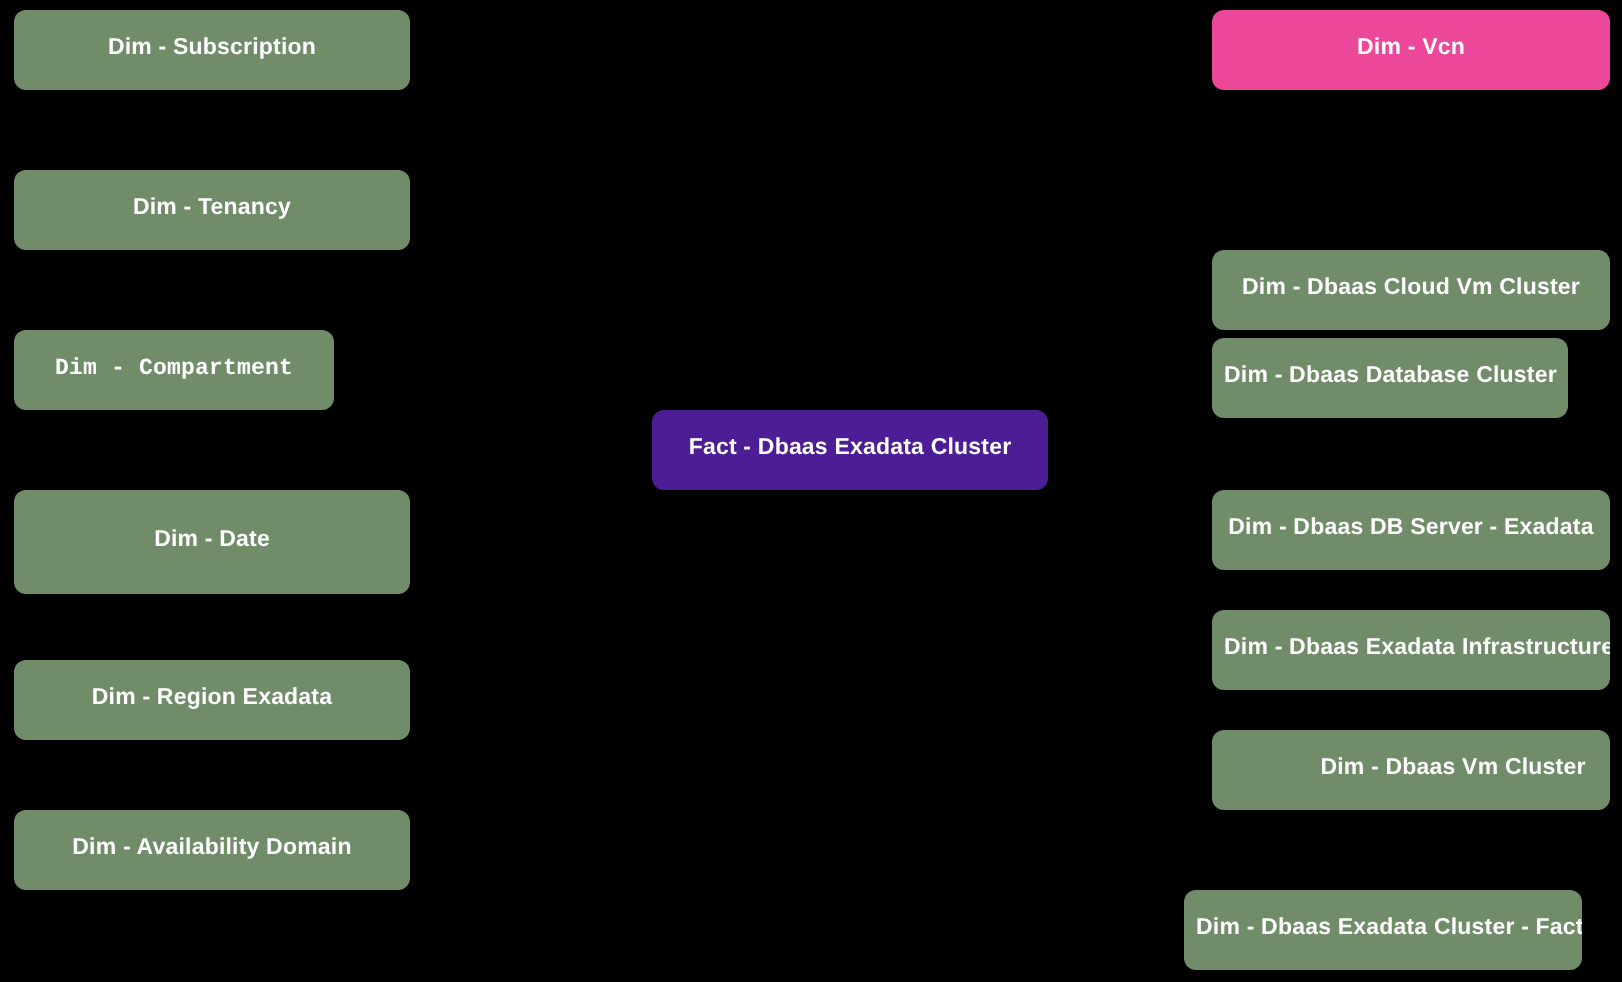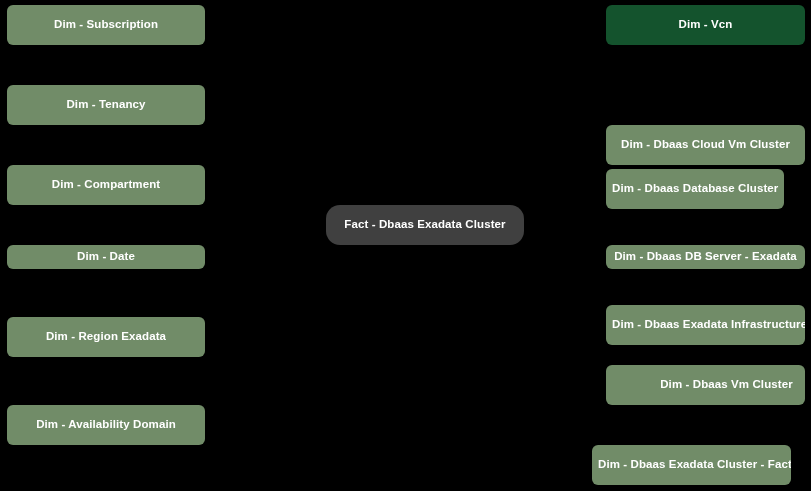--- a/index.html
+++ b/index.html
@@ -48,47 +48,47 @@
 <body>
 
 <div id="canvas" style="background: rgb(0, 0, 0);">
 
   <div class="node dim" style="left: 7px; top: 5px; width: 198px; height: 40px; background: rgb(113, 140, 104); color: rgb(255, 255, 255);">
     <span class="node-label">Dim - Subscription</span>
   </div>
   <div class="node dim" style="left: 7px; top: 85px; width: 198px; height: 40px; background: rgb(113, 140, 104); color: rgb(255, 255, 255);">
     <span class="node-label">Dim - Tenancy</span>
   </div>
-  <div class="node dim" style="left: 7px; top: 165px; width: 198px; height: 40px; background: rgb(113, 140, 104); color: rgb(255, 255, 255);">
+  <div class="node dim" style="left: 7px; top: 165px; width: 160px; height: 40px; background: rgb(113, 140, 104); color: rgb(255, 255, 255); font-family: Liberation Mono, monospace;">
     <span class="node-label">Dim - Compartment</span>
   </div>
-  <div class="node dim" style="left: 7px; top: 245px; width: 198px; height: 24px; background: rgb(113, 140, 104); color: rgb(255, 255, 255);">
+  <div class="node dim" style="left: 7px; top: 245px; width: 198px; height: 52px; background: rgb(113, 140, 104); color: rgb(255, 255, 255);">
     <span class="node-label">Dim - Date</span>
   </div>
-  <div class="node dim" style="left: 7px; top: 317px; width: 198px; height: 40px; background: rgb(113, 140, 104); color: rgb(255, 255, 255);">
+  <div class="node dim" style="left: 7px; top: 330px; width: 198px; height: 40px; background: rgb(113, 140, 104); color: rgb(255, 255, 255);">
     <span class="node-label">Dim - Region Exadata</span>
   </div>
   <div class="node dim" style="left: 7px; top: 405px; width: 198px; height: 40px; background: rgb(113, 140, 104); color: rgb(255, 255, 255);">
     <span class="node-label">Dim - Availability Domain</span>
   </div>
 
-  <div class="node fact" style="left: 326px; top: 205px; width: 198px; height: 40px; background: #404040; color: rgb(255, 255, 255); border-radius: 14px;">
+  <div class="node fact" style="left: 326px; top: 205px; width: 198px; height: 40px; background: #4c1d95; color: rgb(255, 255, 255);">
     <span class="node-label">Fact - Dbaas Exadata Cluster</span>
   </div>
 
-  <div class="node dim" style="left: 606px; top: 5px; width: 199px; height: 40px; background: #14532d; color: rgb(255, 255, 255);">
+  <div class="node dim" style="left: 606px; top: 5px; width: 199px; height: 40px; background: #ec4899; color: rgb(255, 255, 255);">
     <span class="node-label">Dim - Vcn</span>
   </div>
   <div class="node dim" style="left: 606px; top: 125px; width: 199px; height: 40px; background: rgb(113, 140, 104); color: rgb(255, 255, 255);">
     <span class="node-label">Dim - Dbaas Cloud Vm Cluster</span>
   </div>
   <div class="node dim" style="left: 606px; top: 169px; width: 178px; height: 40px; background: rgb(113, 140, 104); color: rgb(255, 255, 255);">
     <span class="node-label">Dim - Dbaas Database Cluster</span>
   </div>
-  <div class="node dim" style="left: 606px; top: 245px; width: 199px; height: 24px; background: rgb(113, 140, 104); color: rgb(255, 255, 255);">
+  <div class="node dim" style="left: 606px; top: 245px; width: 199px; height: 40px; background: rgb(113, 140, 104); color: rgb(255, 255, 255);">
     <span class="node-label">Dim - Dbaas DB Server - Exadata</span>
   </div>
   <div class="node dim" style="left: 606px; top: 305px; width: 199px; height: 40px; background: rgb(113, 140, 104); color: rgb(255, 255, 255);">
     <span class="node-label">Dim - Dbaas Exadata Infrastructure</span>
   </div>
   <div class="node dim" style="left: 606px; top: 365px; width: 199px; height: 40px; background: rgb(113, 140, 104); color: rgb(255, 255, 255); padding-left: 48px;">
     <span class="node-label">Dim - Dbaas Vm Cluster</span>
   </div>
   <div class="node dim" style="left: 592px; top: 445px; width: 199px; height: 40px; background: rgb(113, 140, 104); color: rgb(255, 255, 255);">
     <span class="node-label">Dim - Dbaas Exadata Cluster - Fact</span>

